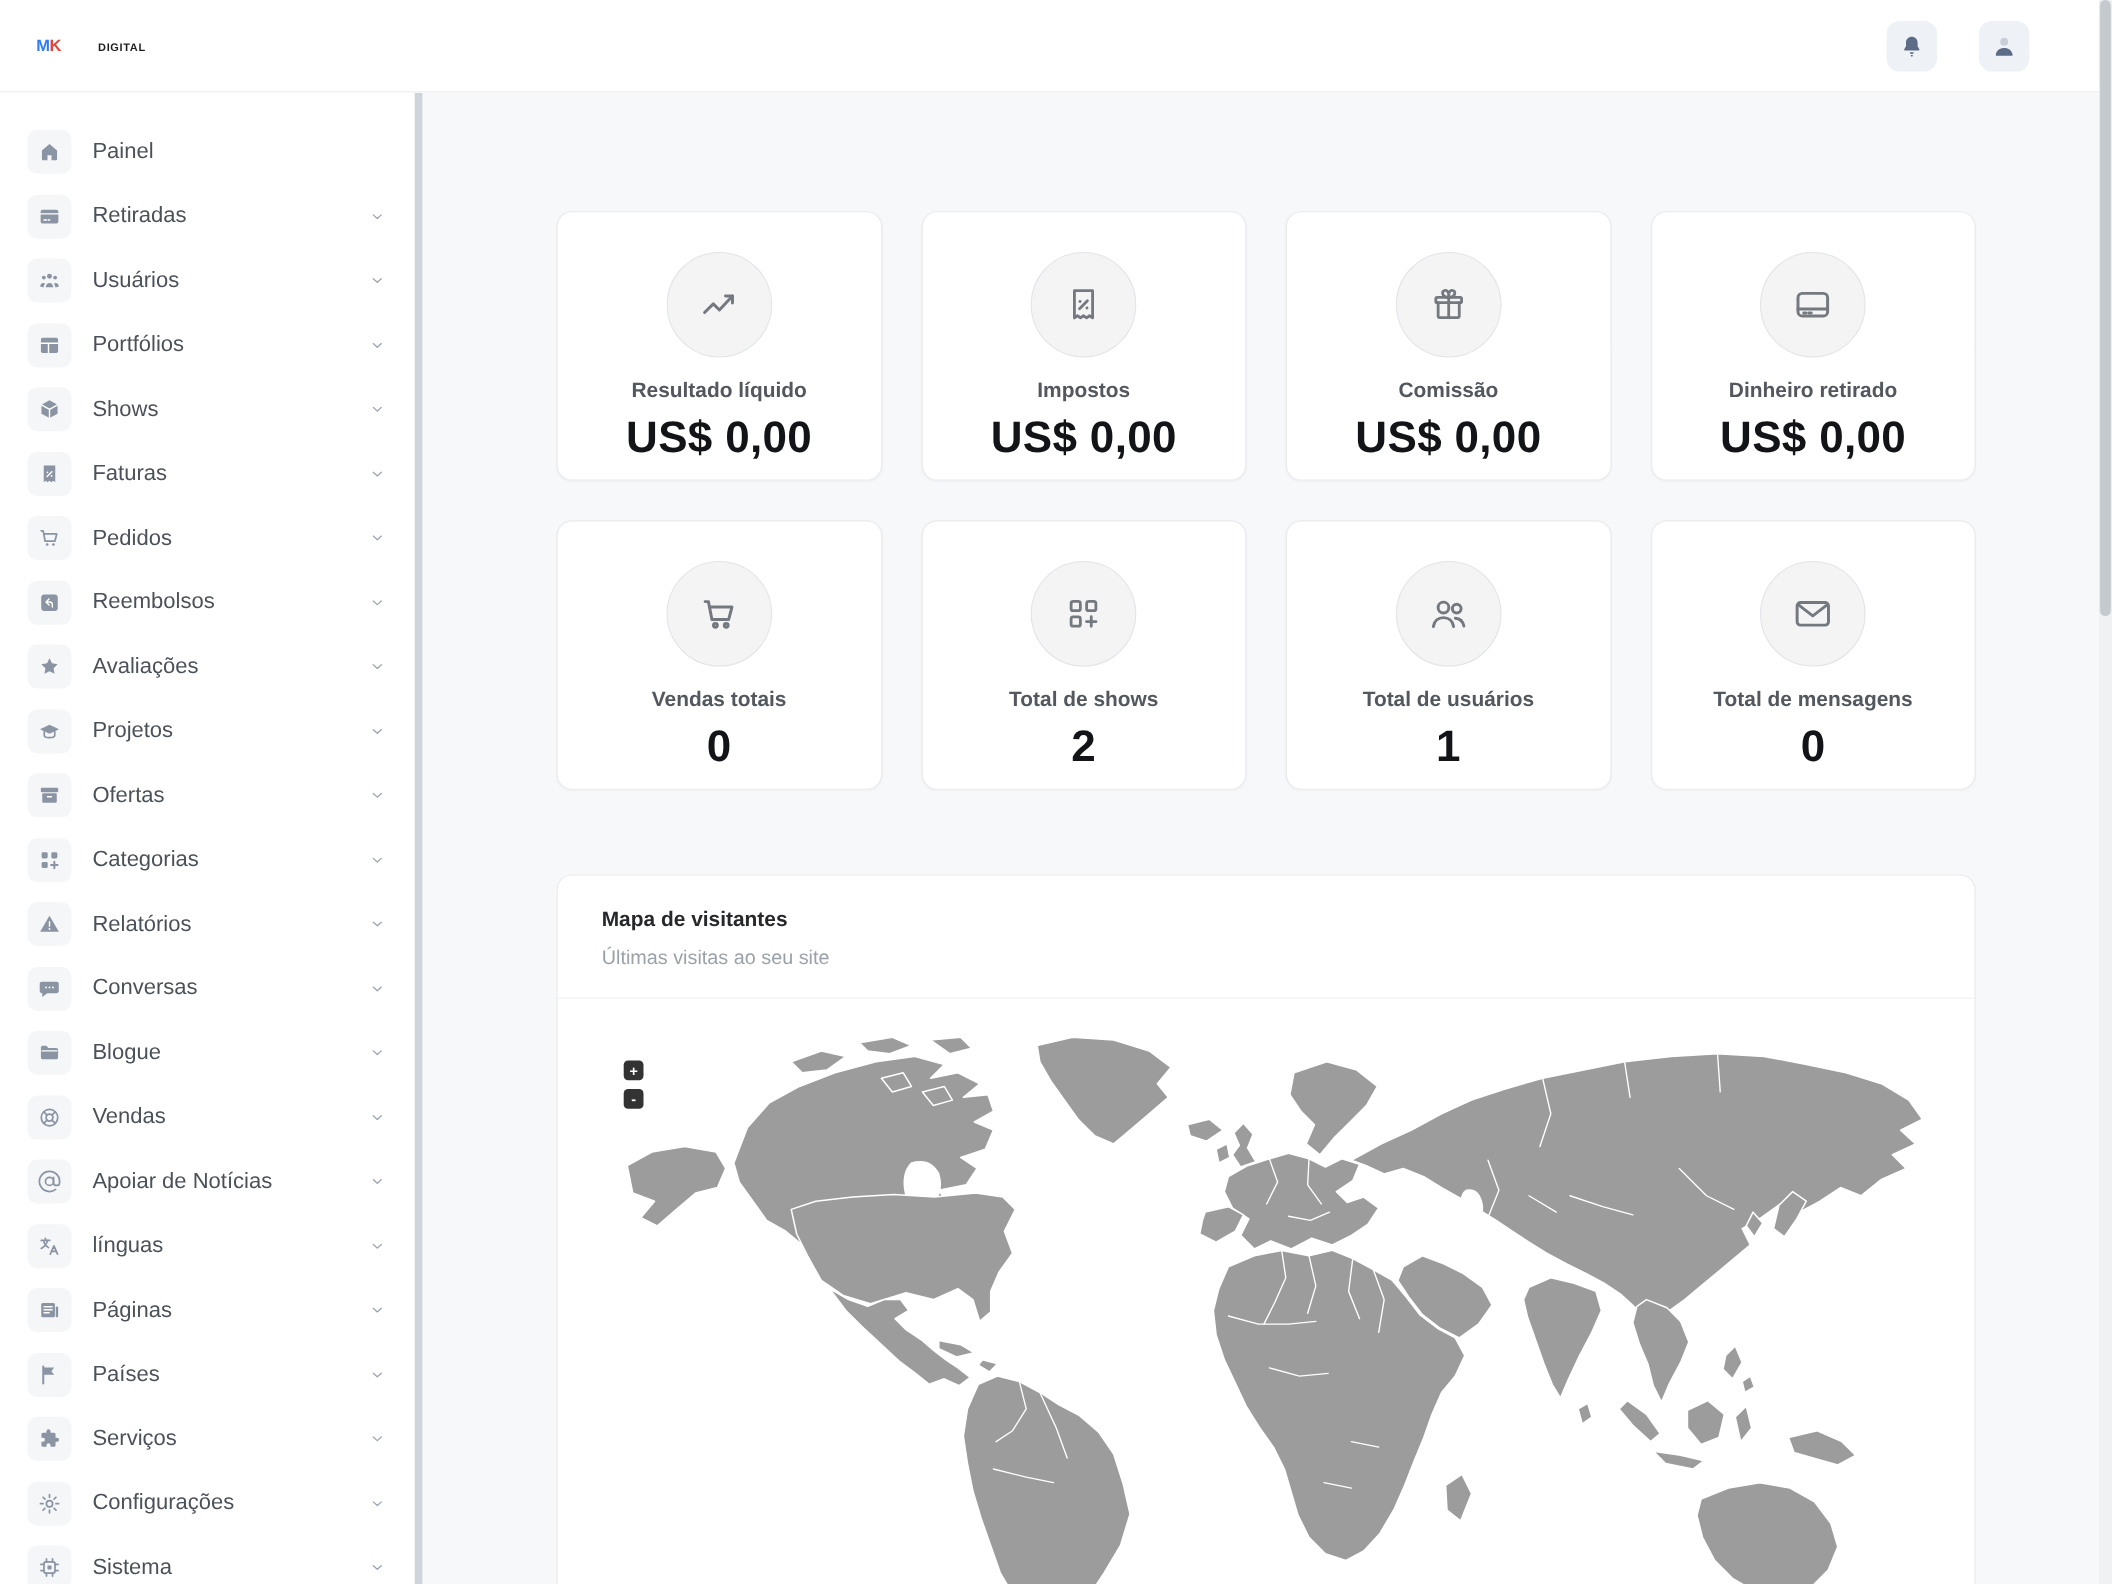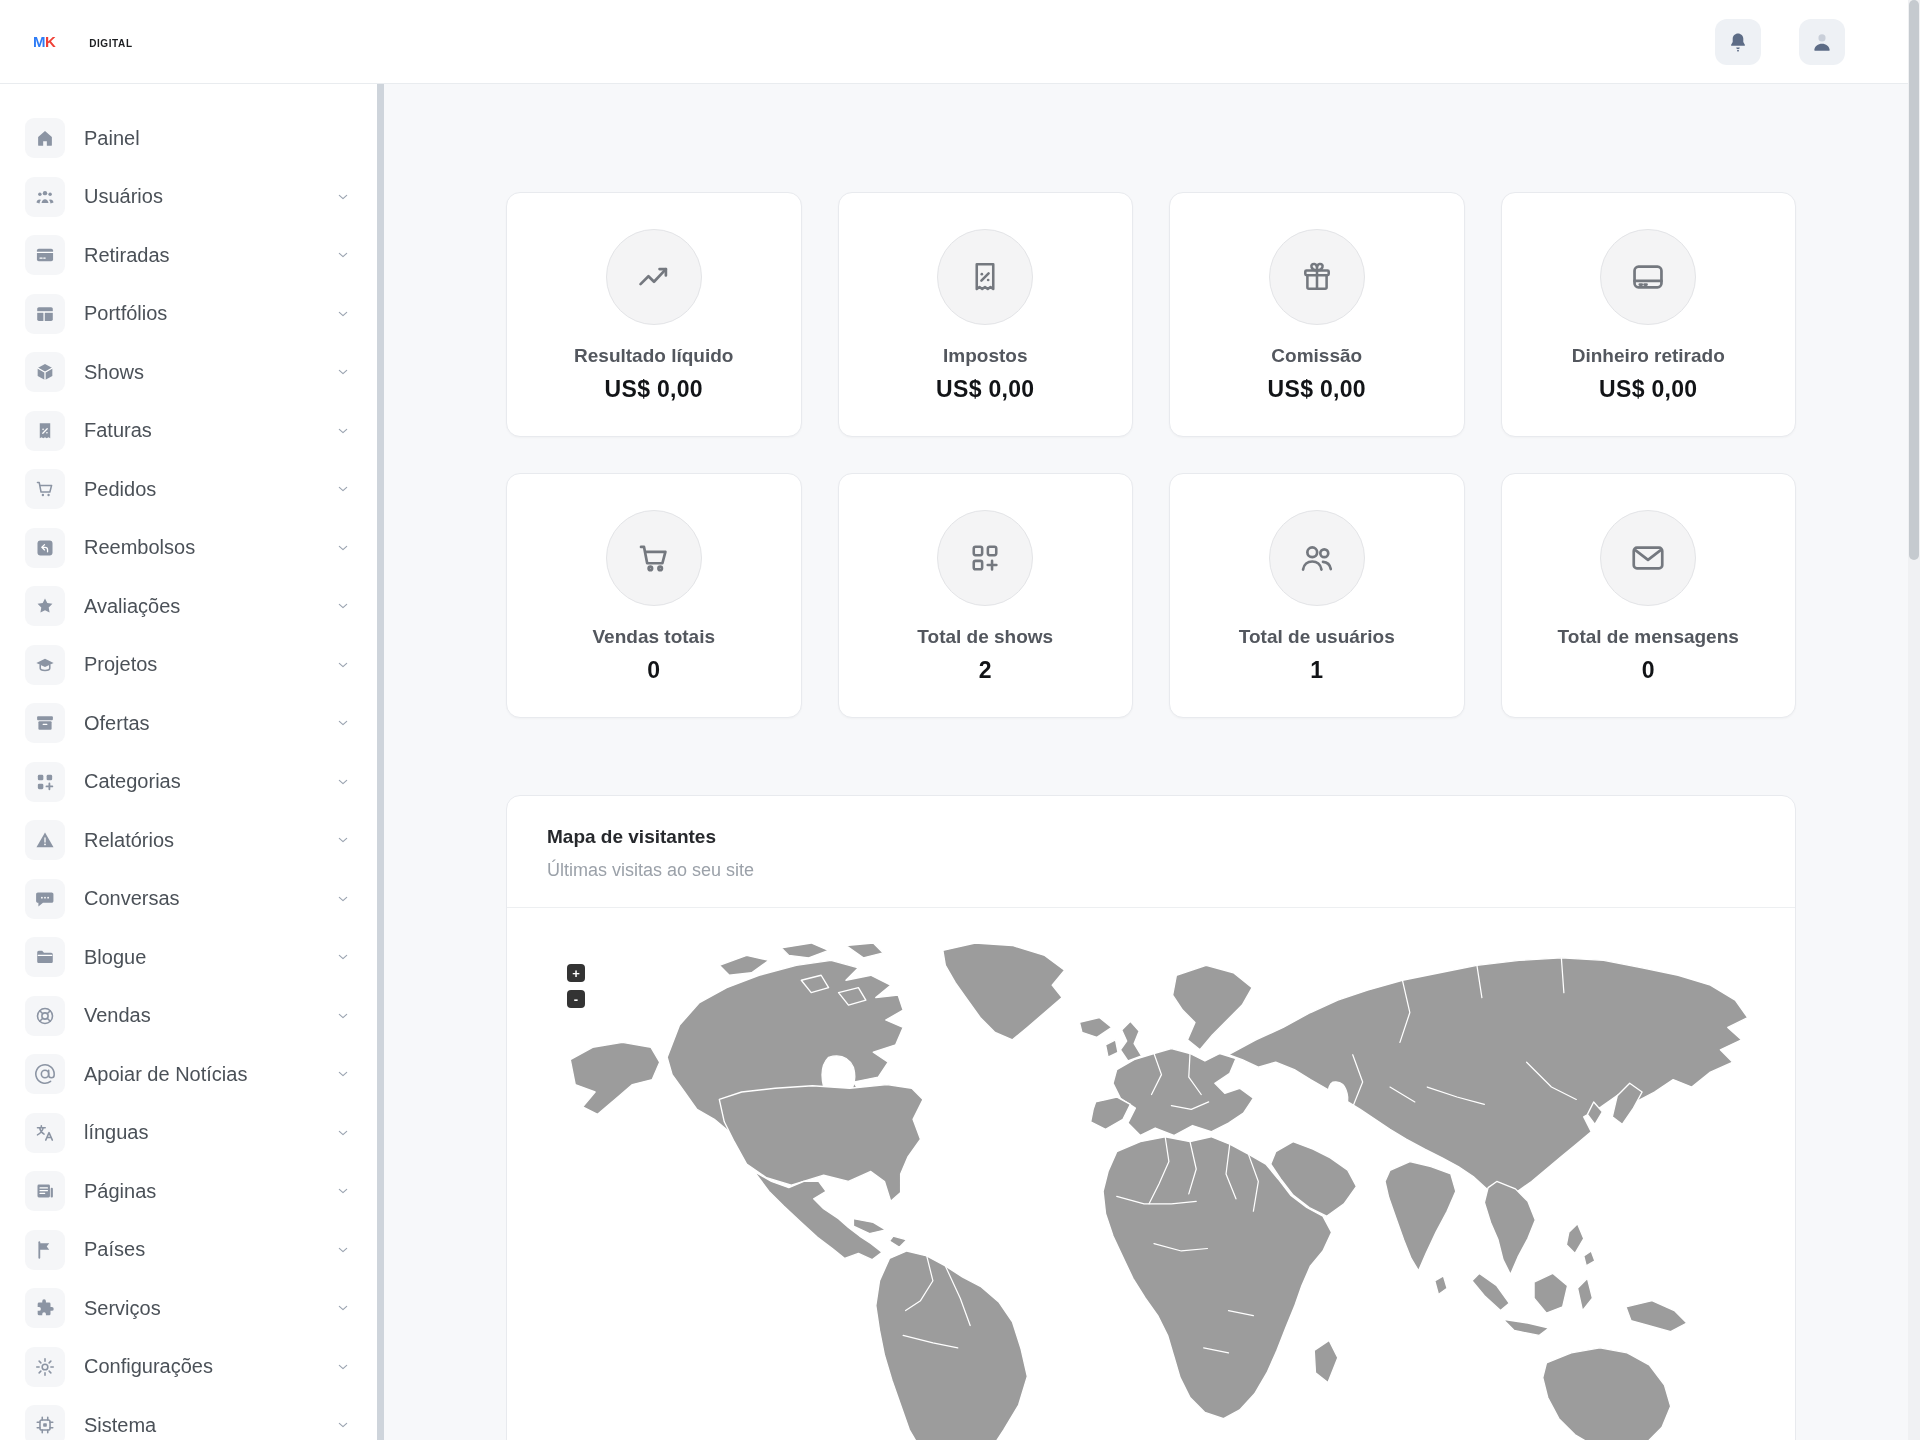--- a/index.html
+++ b/index.html
@@ -43,21 +43,21 @@
   
   .content { position:fixed; top:84px; left:384px; right:12px; bottom:0; background:#f7f8fa; overflow:hidden; }
   .wrap { padding:108px 112px 0 122px; }
   .stats-grid { display:grid; grid-template-columns:repeat(4,1fr); column-gap:45px; row-gap:44px;gap:36px; }
   .stat-card { background:#fff; border:1px solid #e8eaee; border-radius:14px; height:245px;
     text-align:center; box-shadow:0 1px 2px rgba(16,24,40,.03); }
   .stat-circle { width:96px; height:96px; border-radius:50%; background:#f4f4f5;
     border:1px solid #e3e4e7; margin:36px auto 0; display:flex; align-items:center;
     justify-content:center; color:#74787f; }
   .stat-title { margin-top:20px; font-size:19px; font-weight:bold; color:#53575e; }
-  .stat-value { margin-top:9px; font-size:23px; font-weight:bold; color:#121417; letter-spacing:.3px; }
+  .stat-value { margin-top:9px; font-size:40px; font-weight:bold; color:#121417; letter-spacing:.3px; }
 
   
   .map-card { margin-top:77px; background:#fff; border:1px solid #e8eaee; border-radius:14px;
     height:720px; }
   .map-header { padding:30px 40px 26px; border-bottom:1px solid #edeff1; }
   .map-title { font-size:19px; font-weight:bold; color:#26282c; }
   .map-subtitle { font-size:18px; color:#9ba1a9; margin-top:12px; }
   .map-body { position:relative; height:600px; }
   .map-zoom { position:absolute; left:60px; top:56px; display:flex; flex-direction:column; gap:8px; z-index:5; }
   .zoom-btn { width:18px; height:18px; border-radius:4px; background:#333; color:#fff;
@@ -101,45 +101,45 @@
       <svg class="ic" width="22" height="22" viewBox="0 0 24 24">
           <path class="f" d="M4.5 10.8 12 4.3l7.5 6.5v8.7a1 1 0 0 1-1 1H14v-5h-4v5H5.5a1 1 0 0 1-1-1Z"></path>
         </svg>
     </span>
     <span class="nav-label">Painel</span>
   </div>
 
   <div class="nav-item">
     <span class="nav-ico">
       <svg class="ic" width="22" height="22" viewBox="0 0 24 24">
+          <rect class="f" x="3.2" y="5.2" width="17.6" height="13.6" rx="2"></rect>
+          <path class="w" d="M3.2 9.2h17.6"></path>
+          <path class="w" d="M6.5 15.3h2.4M10.6 15.3h1.6"></path>
+        </svg>
+    </span>
+    <span class="nav-label">Retiradas</span>
+    <span class="nav-chevron">
+        <svg class="ic" width="16" height="16" viewBox="0 0 24 24" stroke-width="2.4">
+          <path d="m6.5 9.5 5.5 5 5.5-5"></path>
+        </svg>
+      </span>
+  </div>
+
+  <div class="nav-item">
+    <span class="nav-ico">
+      <svg class="ic" width="22" height="22" viewBox="0 0 24 24">
           <circle class="f" cx="12" cy="7.8" r="2.4"></circle>
           <circle class="f" cx="6.4" cy="9.1" r="1.9"></circle>
           <circle class="f" cx="17.6" cy="9.1" r="1.9"></circle>
           <path class="f" d="M8.2 18.6c.4-2.6 1.9-4.1 3.8-4.1s3.4 1.5 3.8 4.1z"></path>
           <path class="f" d="M2.7 17.9c.3-2.1 1.6-3.3 3.3-3.3.6 0 1.2.2 1.7.5-.9 1-1.5 2.4-1.7 3.9z"></path>
           <path class="f" d="M21.3 17.9c-.3-2.1-1.6-3.3-3.3-3.3-.6 0-1.2.2-1.7.5.9 1 1.5 2.4 1.7 3.9z"></path>
         </svg>
     </span>
     <span class="nav-label">Usuários</span>
-    <span class="nav-chevron">
-        <svg class="ic" width="16" height="16" viewBox="0 0 24 24" stroke-width="2.4">
-          <path d="m6.5 9.5 5.5 5 5.5-5"></path>
-        </svg>
-      </span>
-  </div>
-
-  <div class="nav-item">
-    <span class="nav-ico">
-      <svg class="ic" width="22" height="22" viewBox="0 0 24 24">
-          <rect class="f" x="3.2" y="5.2" width="17.6" height="13.6" rx="2"></rect>
-          <path class="w" d="M3.2 9.2h17.6"></path>
-          <path class="w" d="M6.5 15.3h2.4M10.6 15.3h1.6"></path>
-        </svg>
-    </span>
-    <span class="nav-label">Retiradas</span>
     <span class="nav-chevron">
         <svg class="ic" width="16" height="16" viewBox="0 0 24 24" stroke-width="2.4">
           <path d="m6.5 9.5 5.5 5 5.5-5"></path>
         </svg>
       </span>
   </div>
 
   <div class="nav-item">
     <span class="nav-ico">
       <svg class="ic" width="22" height="22" viewBox="0 0 24 24">

